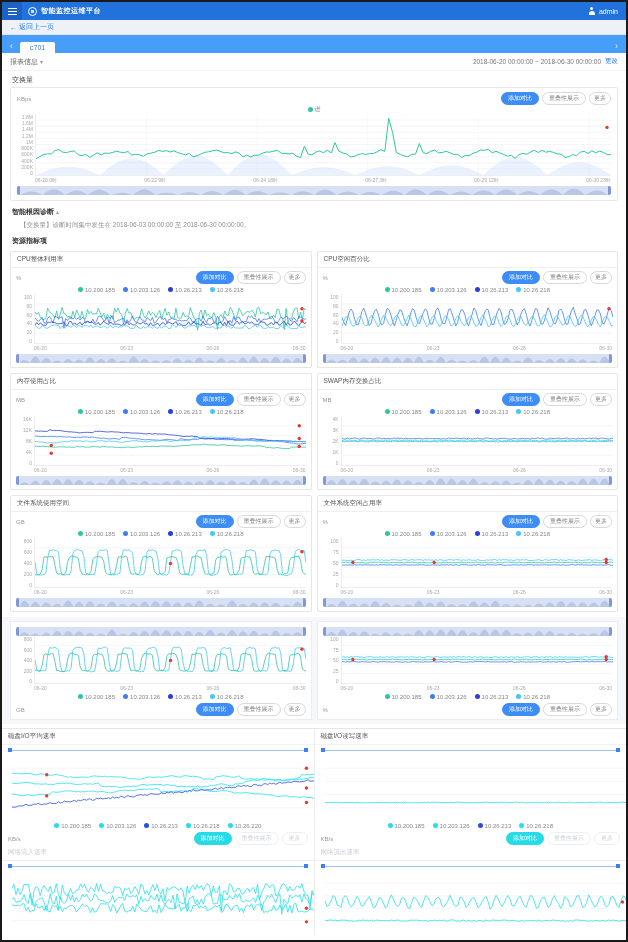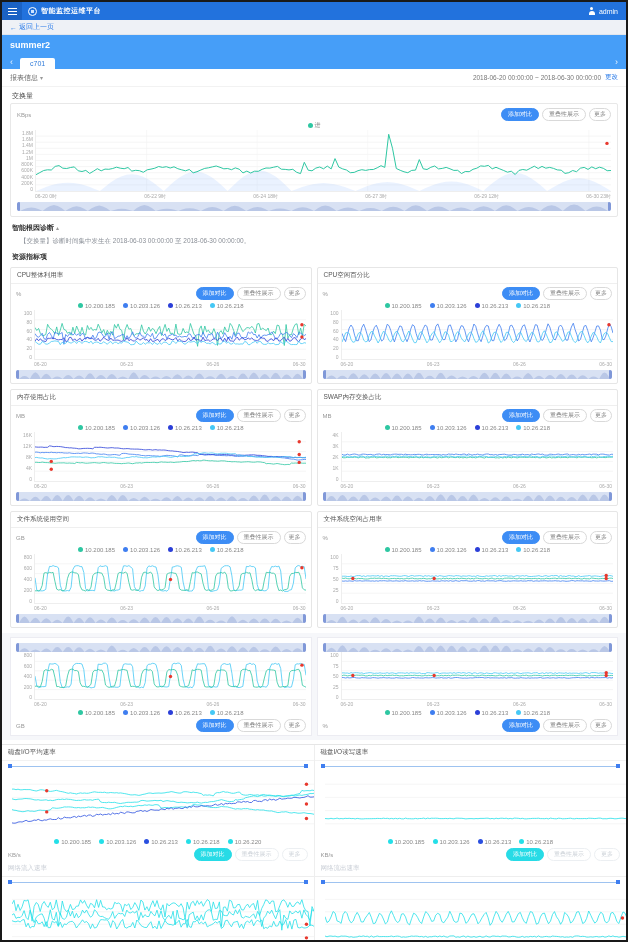--- a/index.html
+++ b/index.html
@@ -120,21 +120,20 @@
   </div>
 
   <div class="crumb">
     <a class="backlink">
       <span>←</span>
       <span>返回上一页</span>
     </a>
   </div>
 
   <div class="bluepanel">
-    <div class="bp-title">summer2</div>
     <div class="tabsrow">
       <span class="tab-arrow">‹</span>
       <span class="tab">c701</span>
       <span class="tab-arrow right">›</span>
     </div>
   </div>
 
   <div class="inforow">
     <span class="inf-label">
       <span>报表信息</span>

